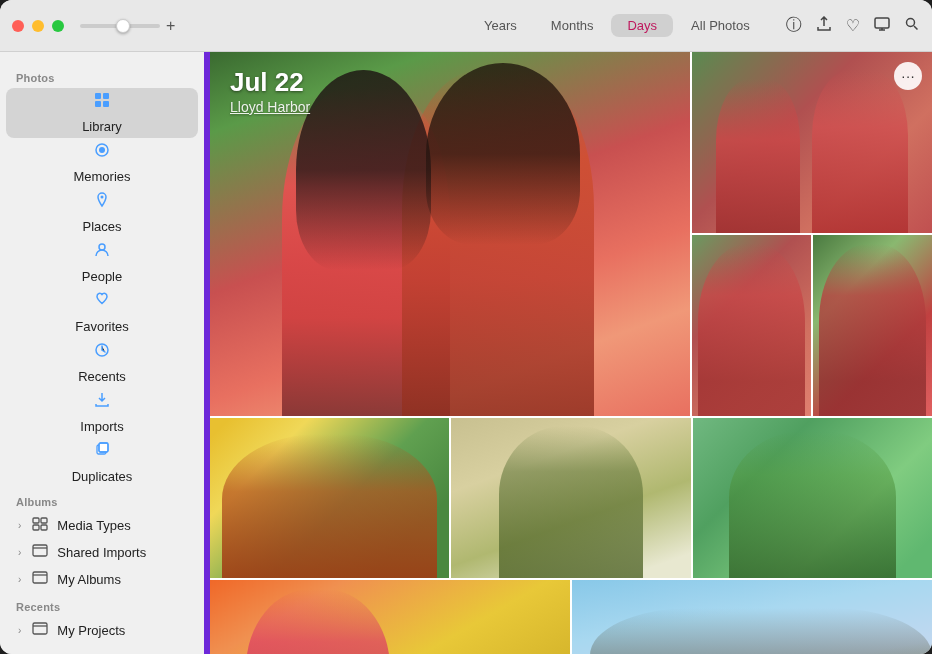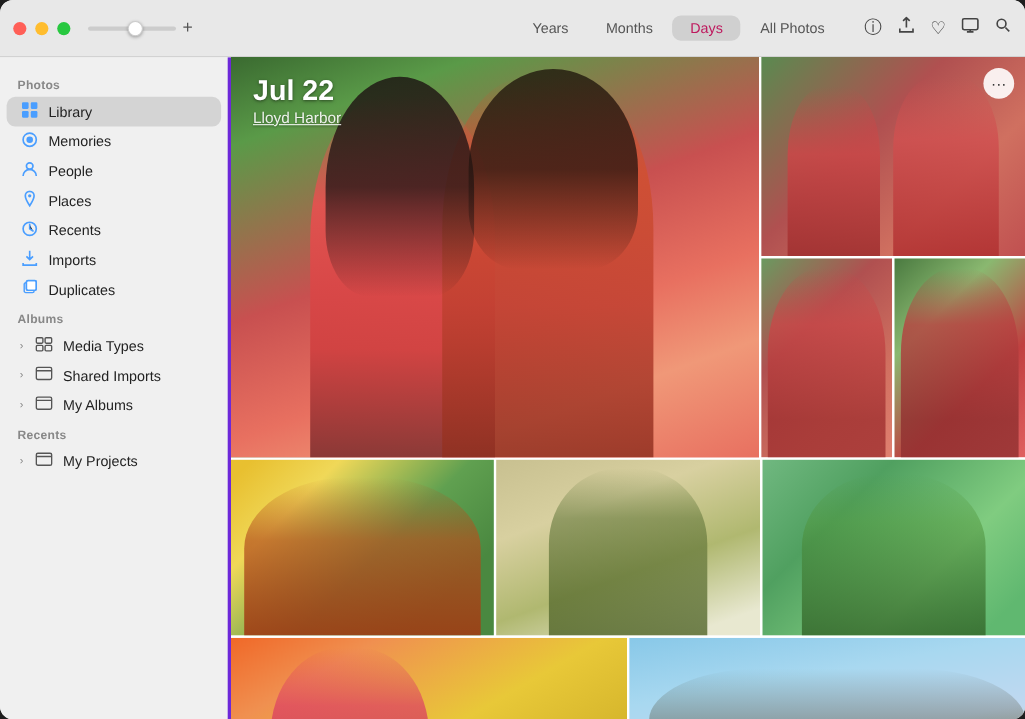--- a/index.html
+++ b/index.html
@@ -122,21 +122,21 @@
     .main {
       display: flex;
       flex: 1;
       overflow: hidden;
     }
 
     
     .sidebar {
       width: 210px;
       background: #f0f0f0;
-      border-right: 3px solid #6d28d9;
+      border-right: 6px solid #6d28d9;
       padding: 12px 0;
       overflow-y: auto;
       flex-shrink: 0;
     }
 
     .sidebar-section-label {
       font-size: 11px;
       font-weight: 600;
       color: #888;
       padding: 8px 16px 4px;
@@ -147,20 +147,21 @@
     .sidebar-item {
       display: flex;
       align-items: center;
       padding: 4px 12px;
       border-radius: 8px;
       margin: 0 6px;
       cursor: pointer;
       gap: 8px;
       font-size: 13px;
       color: #222;
+      flex-direction: column;
     }
 
     .sidebar-item.active {
       background: #d4d4d4;
     }
 
     .sidebar-item-icon {
       font-size: 14px;
       width: 18px;
       text-align: center;
@@ -359,37 +360,45 @@
             <circle cx="8" cy="8" r="6" fill="none" stroke="#4a9eff" stroke-width="1.5"></circle>
             <circle cx="8" cy="8" r="3" fill="#4a9eff"></circle>
           </svg>
         </span>
         <span class="sidebar-item-label">Memories</span>
       </div>
 
       <div class="sidebar-item">
         <span class="sidebar-item-icon">
           <svg width="16" height="16" viewBox="0 0 16 16">
+            <path d="M8 1C5.8 1 4 2.8 4 5c0 3 4 9 4 9s4-6 4-9c0-2.2-1.8-4-4-4z" fill="none" stroke="#4a9eff" stroke-width="1.5"></path>
+            <circle cx="8" cy="5" r="1.5" fill="#4a9eff"></circle>
+          </svg>
+        </span>
+        <span class="sidebar-item-label">Places</span>
+      </div>
+
+      <div class="sidebar-item">
+        <span class="sidebar-item-icon">
+          <svg width="16" height="16" viewBox="0 0 16 16">
             <circle cx="8" cy="5" r="3" fill="none" stroke="#4a9eff" stroke-width="1.5"></circle>
             <path d="M2 14c0-3.3 2.7-6 6-6s6 2.7 6 6" fill="none" stroke="#4a9eff" stroke-width="1.5"></path>
           </svg>
         </span>
         <span class="sidebar-item-label">People</span>
       </div>
 
       <div class="sidebar-item">
         <span class="sidebar-item-icon">
           <svg width="16" height="16" viewBox="0 0 16 16">
-            <path d="M8 1C5.8 1 4 2.8 4 5c0 3 4 9 4 9s4-6 4-9c0-2.2-1.8-4-4-4z" fill="none" stroke="#4a9eff" stroke-width="1.5"></path>
-            <circle cx="8" cy="5" r="1.5" fill="#4a9eff"></circle>
-          </svg>
-        </span>
-        <span class="sidebar-item-label">Places</span>
-      </div>
-
+            <path d="M8 2.5c1.5-2 5-1.5 5 2 0 2.5-5 7-5 7S3 7 3 4.5c0-3.5 3.5-4 5-2z" fill="none" stroke="#4a9eff" stroke-width="1.5"></path>
+          </svg>
+        </span>
+        <span class="sidebar-item-label">Favorites</span>
+      </div>
 
       <div class="sidebar-item">
         <span class="sidebar-item-icon">
           <svg width="16" height="16" viewBox="0 0 16 16">
             <circle cx="8" cy="8" r="6" fill="none" stroke="#4a9eff" stroke-width="1.5"></circle>
             <path d="M8 4v4l3 2" stroke="#4a9eff" stroke-width="1.5" stroke-linecap="round"></path>
           </svg>
         </span>
         <span class="sidebar-item-label">Recents</span>
       </div>

